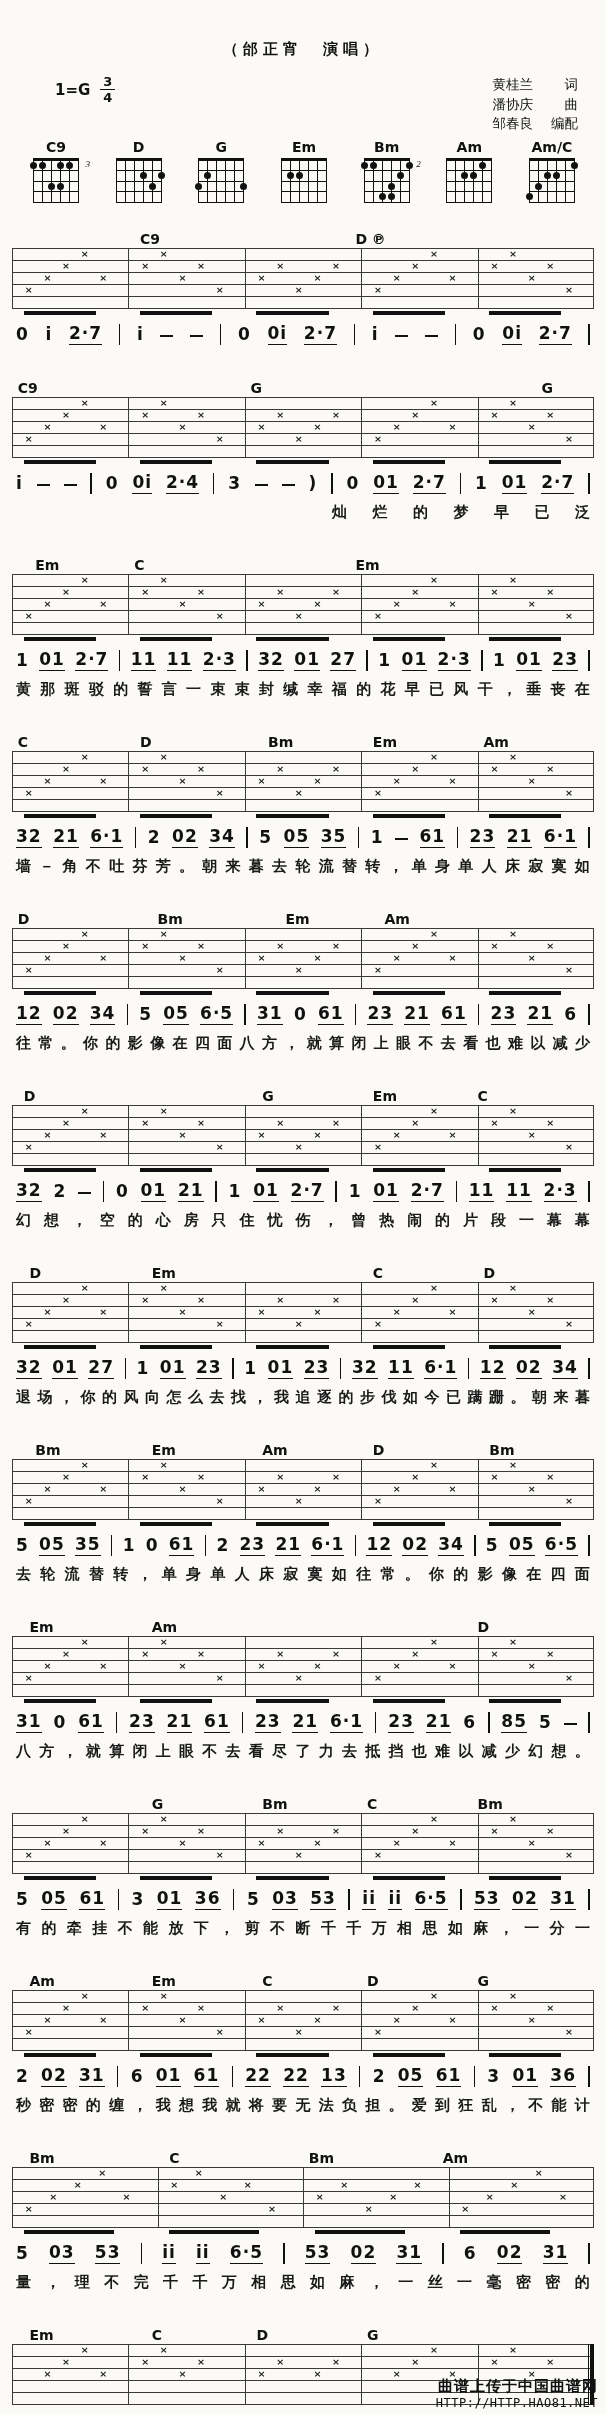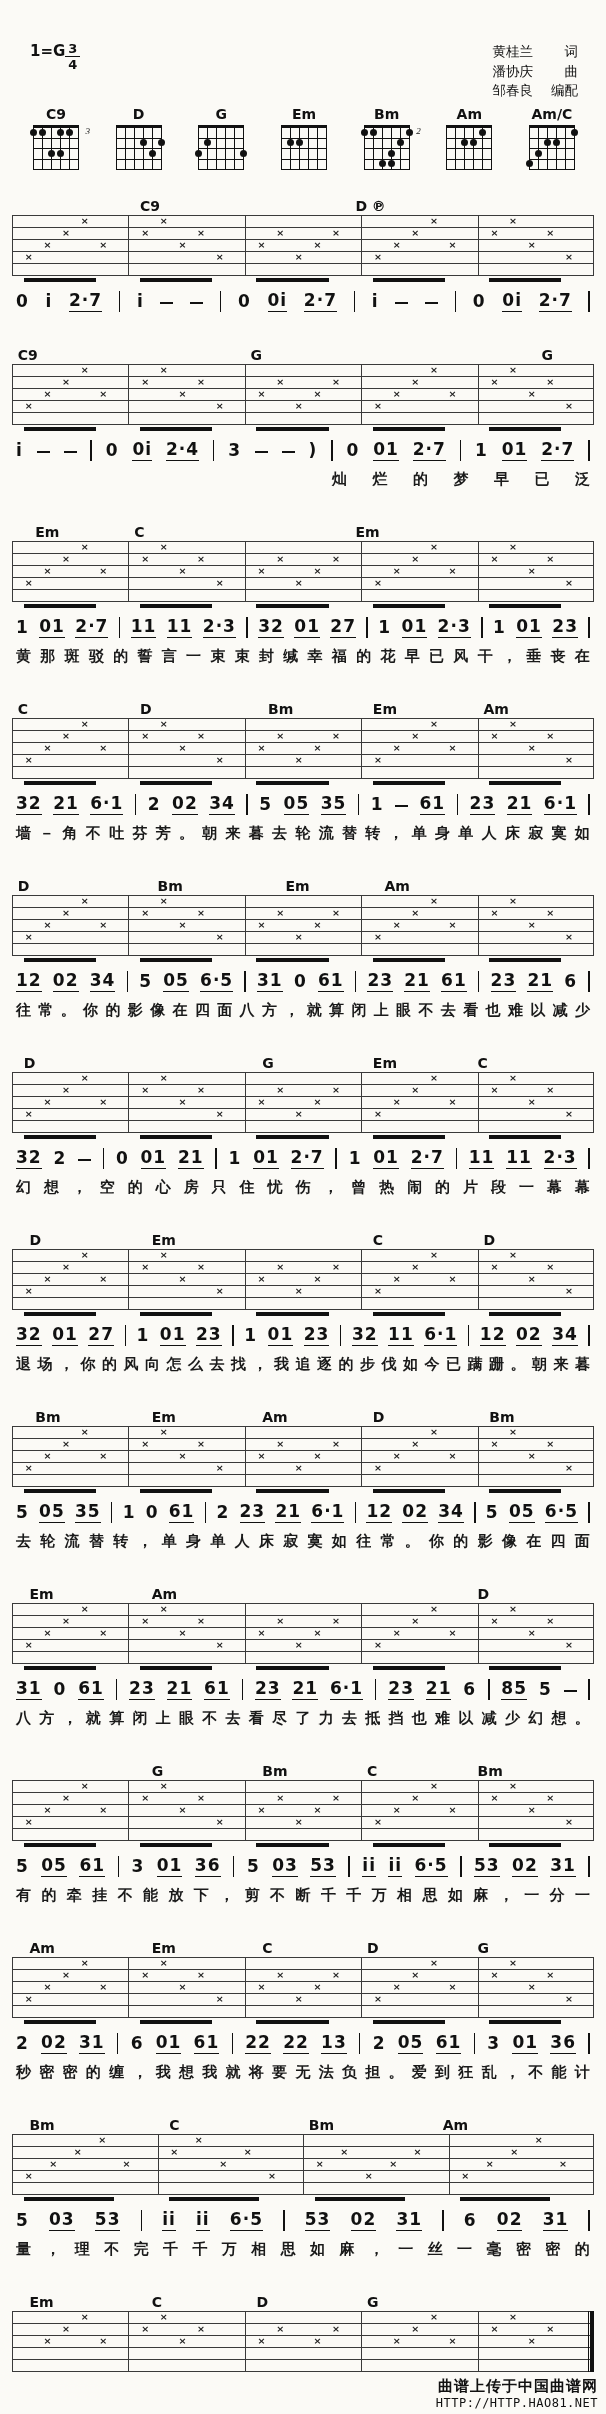--- a/index.html
+++ b/index.html
@@ -16,22 +16,22 @@
   }
   .subtitle{
     text-align:center;font-size:15px;font-weight:bold;
     letter-spacing:5px;margin-top:14px;
   }
   .meta{
     display:flex;justify-content:space-between;align-items:flex-start;
     margin-top:16px;padding:0 18px 0 20px;
   }
   .keysig{
-    display:flex;
-    font-family:"DejaVu Sans", sans-serif;font-weight:bold;font-size:15px;
+    display:flex;align-items:center;gap:10px;
+    font-family:"DejaVu Sans", sans-serif;font-weight:bold;font-size:15px;margin-left:25px;
   }
   .frac{display:inline-flex;flex-direction:column;line-height:1;font-size:13px;text-align:center;}
   .frac .top{border-bottom:1px solid #111;padding:0 3px 1px 3px;}
   .frac .bot{padding-top:1px;}
   .credits{font-size:13.5px;line-height:1.45;}
   .credit-line{display:flex;justify-content:space-between;gap:18px;}
   
   .chord-row{
     display:flex;justify-content:space-between;
     margin-top:6px;padding:0 14px 0 16px;
@@ -88,20 +88,21 @@
     font-size:15px;font-weight:bold;color:#1a1a1a;
   }
   .watermark{position:absolute;right:8px;bottom:4px;text-align:right;}
   .wm1{font-weight:bold;font-size:15px;letter-spacing:1px;}
   .wm2{font-family:"DejaVu Sans Mono", monospace;font-size:12px;letter-spacing:0.5px;}
 </style>
 </head>
 <body>
 
 <div class="sheet">
+  <div class="subtitle">（邰正宵　演唱）</div>
 
   <div class="meta">
     <div class="keysig">
       <span>1=G</span>
       <span class="frac">
         <span class="top">3</span>
         <span class="bot">4</span>
       </span>
     </div>
     <div class="credits" id="credits">

